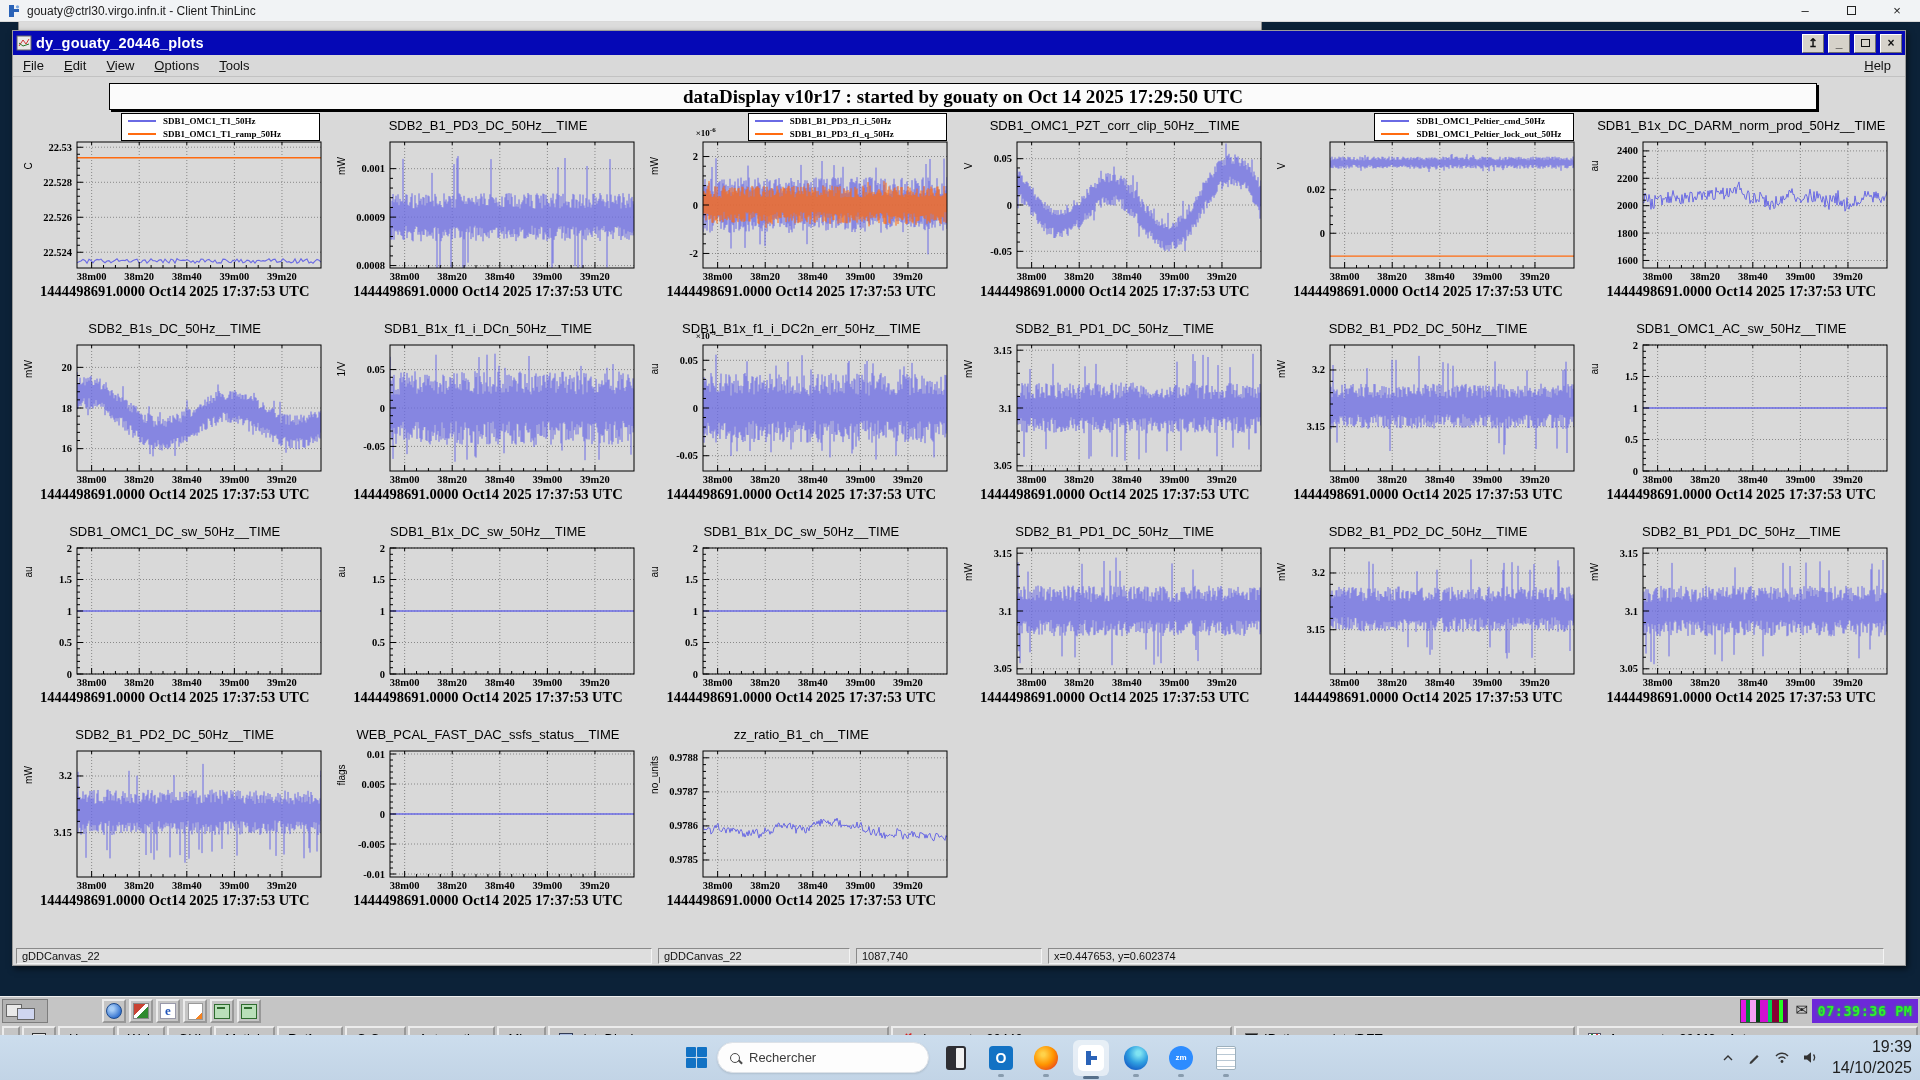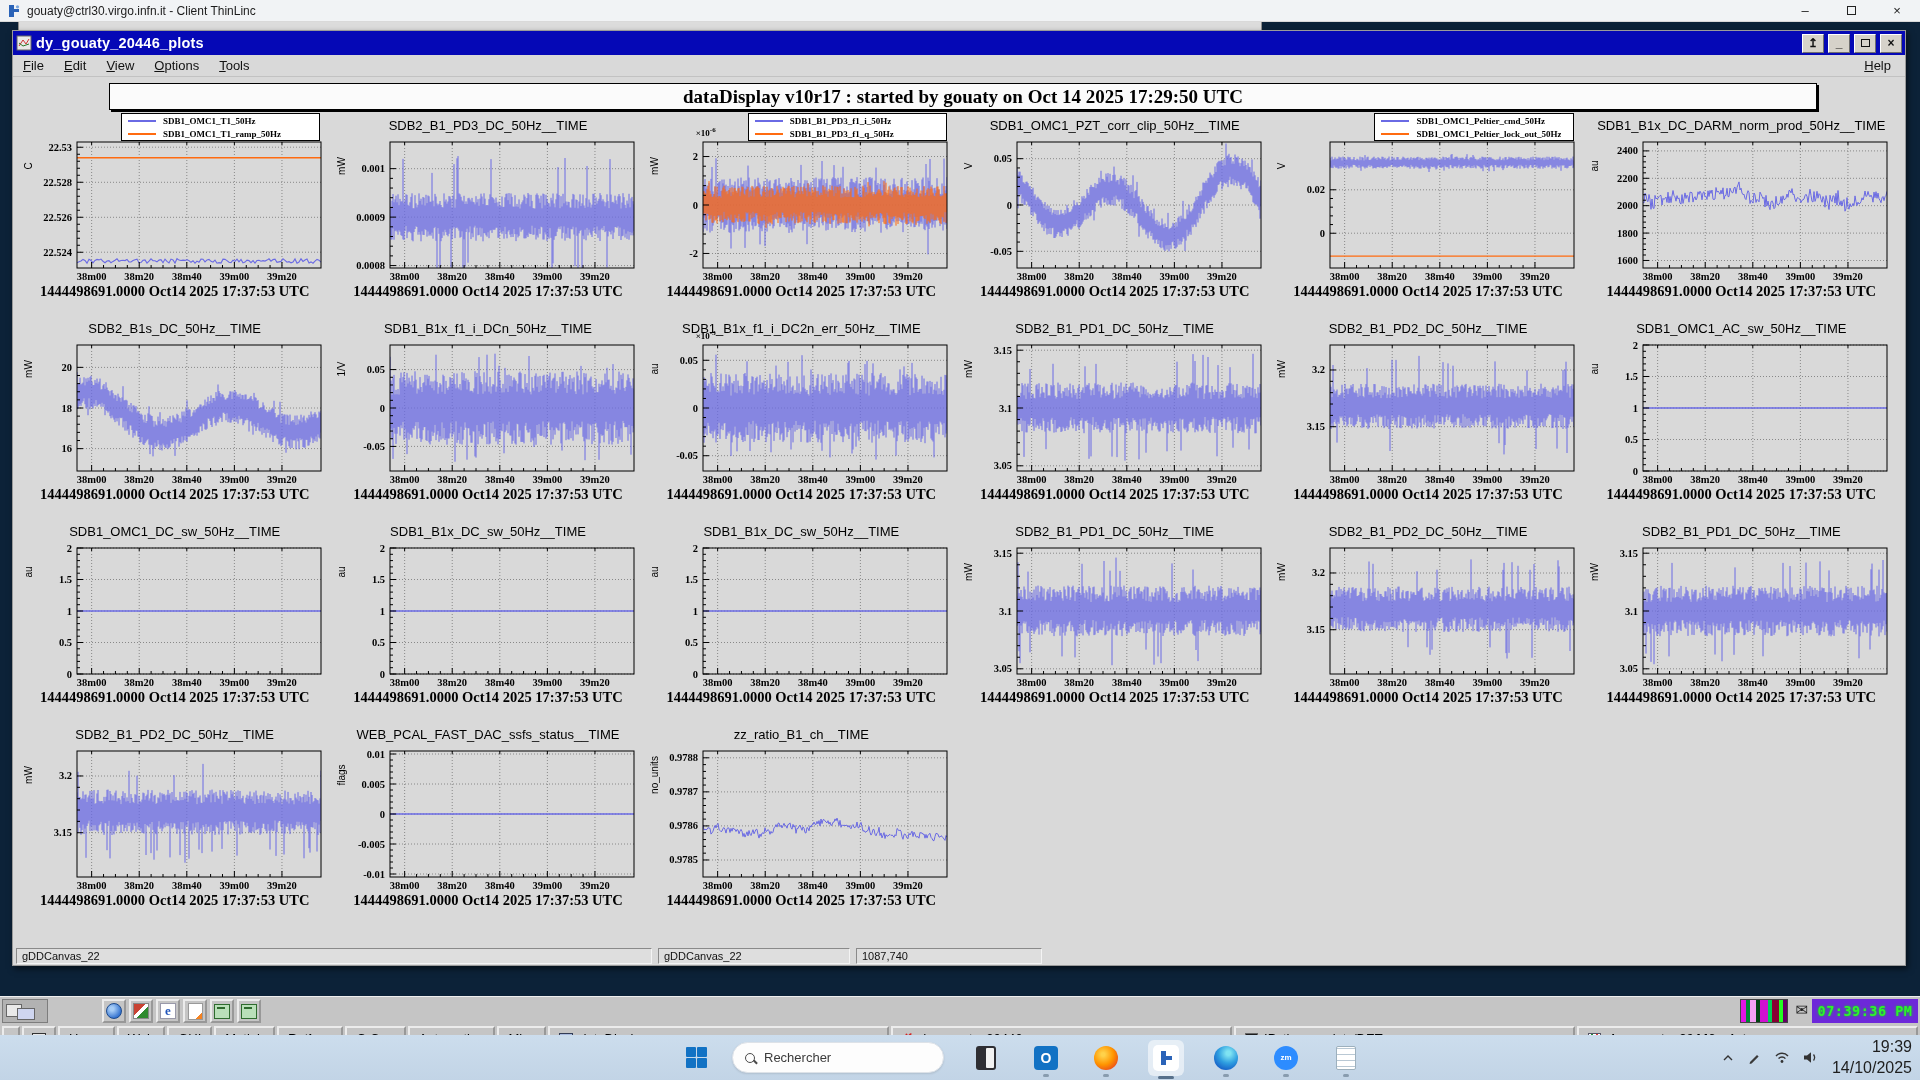--- a/index.html
+++ b/index.html
@@ -93,21 +93,21 @@
   .ti-xclose{color:#d22222;font-weight:bold;font-size:13px;line-height:1}
   .ti-terminal{width:13px;height:11px;background:#1d1d1d;border:1px solid #666;position:relative}
   .ti-terminal::after{content:"";position:absolute;left:2px;top:3px;width:6px;height:2px;background:#ddd}
   .ti-plots{width:13px;height:12px;background:#fff;border:1px solid #556;
     background-image:linear-gradient(120deg,transparent 44%,#d33 44%,#d33 56%,transparent 56%),
                      linear-gradient(60deg,transparent 44%,#283 44%,#283 56%,transparent 56%)}
   .wlist-glyph{width:14px;height:11px;border:1px solid #333;background:#e8e8e8;box-shadow:3px 3px 0 -1px #9a9a9a}
 
   
   #winbar{position:absolute;left:0;top:1035px;width:1920px;height:45px;background:linear-gradient(#ccdded,#c2d4e6);z-index:45}
-  .wb-center{position:absolute;left:686px;top:0;height:45px;display:flex;align-items:center;gap:24px}
+  .wb-center{position:absolute;left:686px;top:0;height:45px;display:flex;align-items:center;gap:9px}
   .start{width:22px;height:22px;display:grid;grid-template-columns:10px 10px;grid-template-rows:10px 10px;gap:1px;cursor:pointer}
   .start i{background:#1272c4;border-radius:1px}
   .search{width:212px;height:31px;background:#fdfdfd;border:1px solid #dde2e8;border-radius:16px;display:flex;
     align-items:center;padding:0 12px;gap:9px;color:#3b3b3b;font-size:13px;box-shadow:0 1px 2px rgba(0,0,0,.10)}
   .mag{width:10px;height:10px;border:1.6px solid #4b4b4b;border-radius:50%;position:relative;flex:none}
   .mag::after{content:"";position:absolute;width:5px;height:1.6px;background:#4b4b4b;transform:rotate(45deg);right:-4px;bottom:-1px}
   .wicon{width:36px;height:45px;display:flex;align-items:center;justify-content:center;position:relative}
   .wicon .dot{position:absolute;bottom:3px;left:50%;transform:translateX(-50%);width:6px;height:3px;border-radius:2px;background:#889cae}
   .wicon.active{background:rgba(255,255,255,.55);border-radius:6px;height:36px;align-self:center}
   .wicon.active .dot{width:16px;background:#57708a;bottom:-3px}
@@ -1599,20 +1599,21 @@
               <text transform="translate(11,32) rotate(-90)" text-anchor="middle" font-family="Liberation Sans, sans-serif" font-size="10" fill="#000">no_units</text>
             </svg>
             <div class="pstamp">1444498691.0000 Oct14 2025 17:37:53 UTC</div>
           </div>
         </div>
     </div>
     <div id="statusbar">
         <span class="scell w1">gDDCanvas_22</span>
         <span class="scell w2">gDDCanvas_22</span>
         <span class="scell w3">1087,740</span>
+        <span class="scell w4">x=0.447653, y=0.602374</span>
         <span class="grip"></span>
       </div>
   </div>
 
   <div id="fvwm">
     <div class="f-row1">
       <div class="pager">
           <i class="a"></i>
           <i class="b"></i>
         </div>

